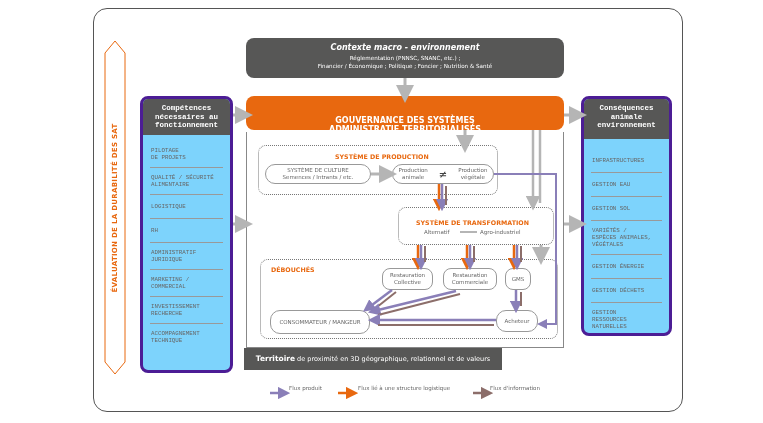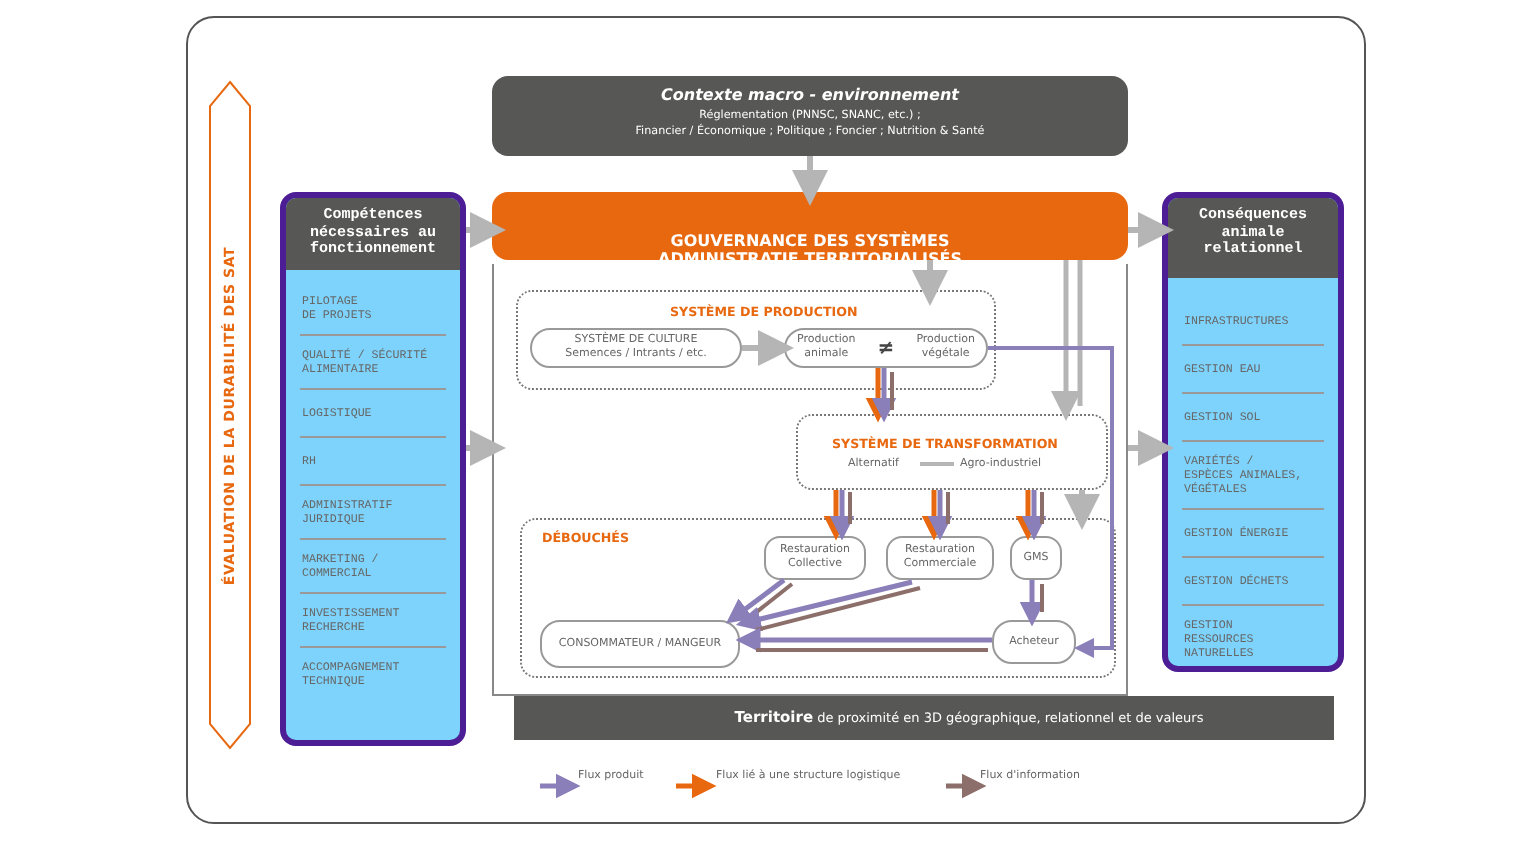--- a/index.html
+++ b/index.html
@@ -16,21 +16,21 @@
   .left{left:140px;top:96px;width:93px;height:277px;}
   .left .hdr{height:36px;padding-top:5px;}
   .right{left:581px;top:96px;width:91px;height:240px;}
   .right .hdr{height:40px;padding-top:5px;}
   .items{padding:0 7px;}
   .item{font-size:5.8px;line-height:7px;color:#666;border-bottom:1px solid #999;padding:6px 0 6px 1px;}
   .item:last-child{border-bottom:none;}
   .eval{position:absolute;left:104px;top:40px;width:22px;height:335px;}
   .eval span{position:absolute;left:50%;top:50%;transform:translate(-50%,-50%) rotate(-90deg);white-space:nowrap;font-size:7px;font-weight:bold;color:#e8680f;letter-spacing:0.3px;}
   .center{position:absolute;left:246px;top:132px;width:318px;height:216px;border:1px solid #888;border-top:none;box-sizing:border-box;}
-  .terr{position:absolute;left:257px;top:348px;width:365px;height:22px;font-size:6.5px;text-align:center;line-height:22px;padding-left:45px;}
+  .terr{position:absolute;left:244px;top:348px;width:258px;height:22px;font-size:6.5px;text-align:center;line-height:22px;}
   .terr b{font-size:7.5px;}
   .dot{position:absolute;border:1.5px dotted #777;border-radius:8px;box-sizing:border-box;}
   .otitle{position:absolute;font-size:6.3px;font-weight:bold;color:#e8680f;white-space:nowrap;}
   .pill{position:absolute;border:1px solid #999;border-radius:8px;background:#fff;font-size:5.5px;line-height:7px;text-align:center;box-sizing:border-box;color:#666;display:flex;align-items:center;justify-content:center;}
   .small{position:absolute;font-size:5.5px;color:#666;white-space:nowrap;}
   .legend{position:absolute;top:385px;font-size:5.5px;color:#666;white-space:nowrap;}
 </style>
 </head>
 <body>
 
@@ -93,21 +93,21 @@
         <div>ACCOMPAGNEMENT</div>
         <div>TECHNIQUE</div>
       </div>
   </div>
 </div>
 
 <div class="panel right">
   <div class="hdr dark">
     <div>Conséquences</div>
     <div>animale</div>
-    <div>relationnel</div>
+    <div>environnement</div>
   </div>
   <div class="items" style="padding-top:10px">
     <div class="item" style="padding:8px 0 8px 1px">
         <div>INFRASTRUCTURES</div>
       </div>
     <div class="item" style="padding:8px 0 8px 1px">
         <div>GESTION EAU</div>
       </div>
     <div class="item" style="padding:8px 0 8px 1px">
         <div>GESTION SOL</div>

